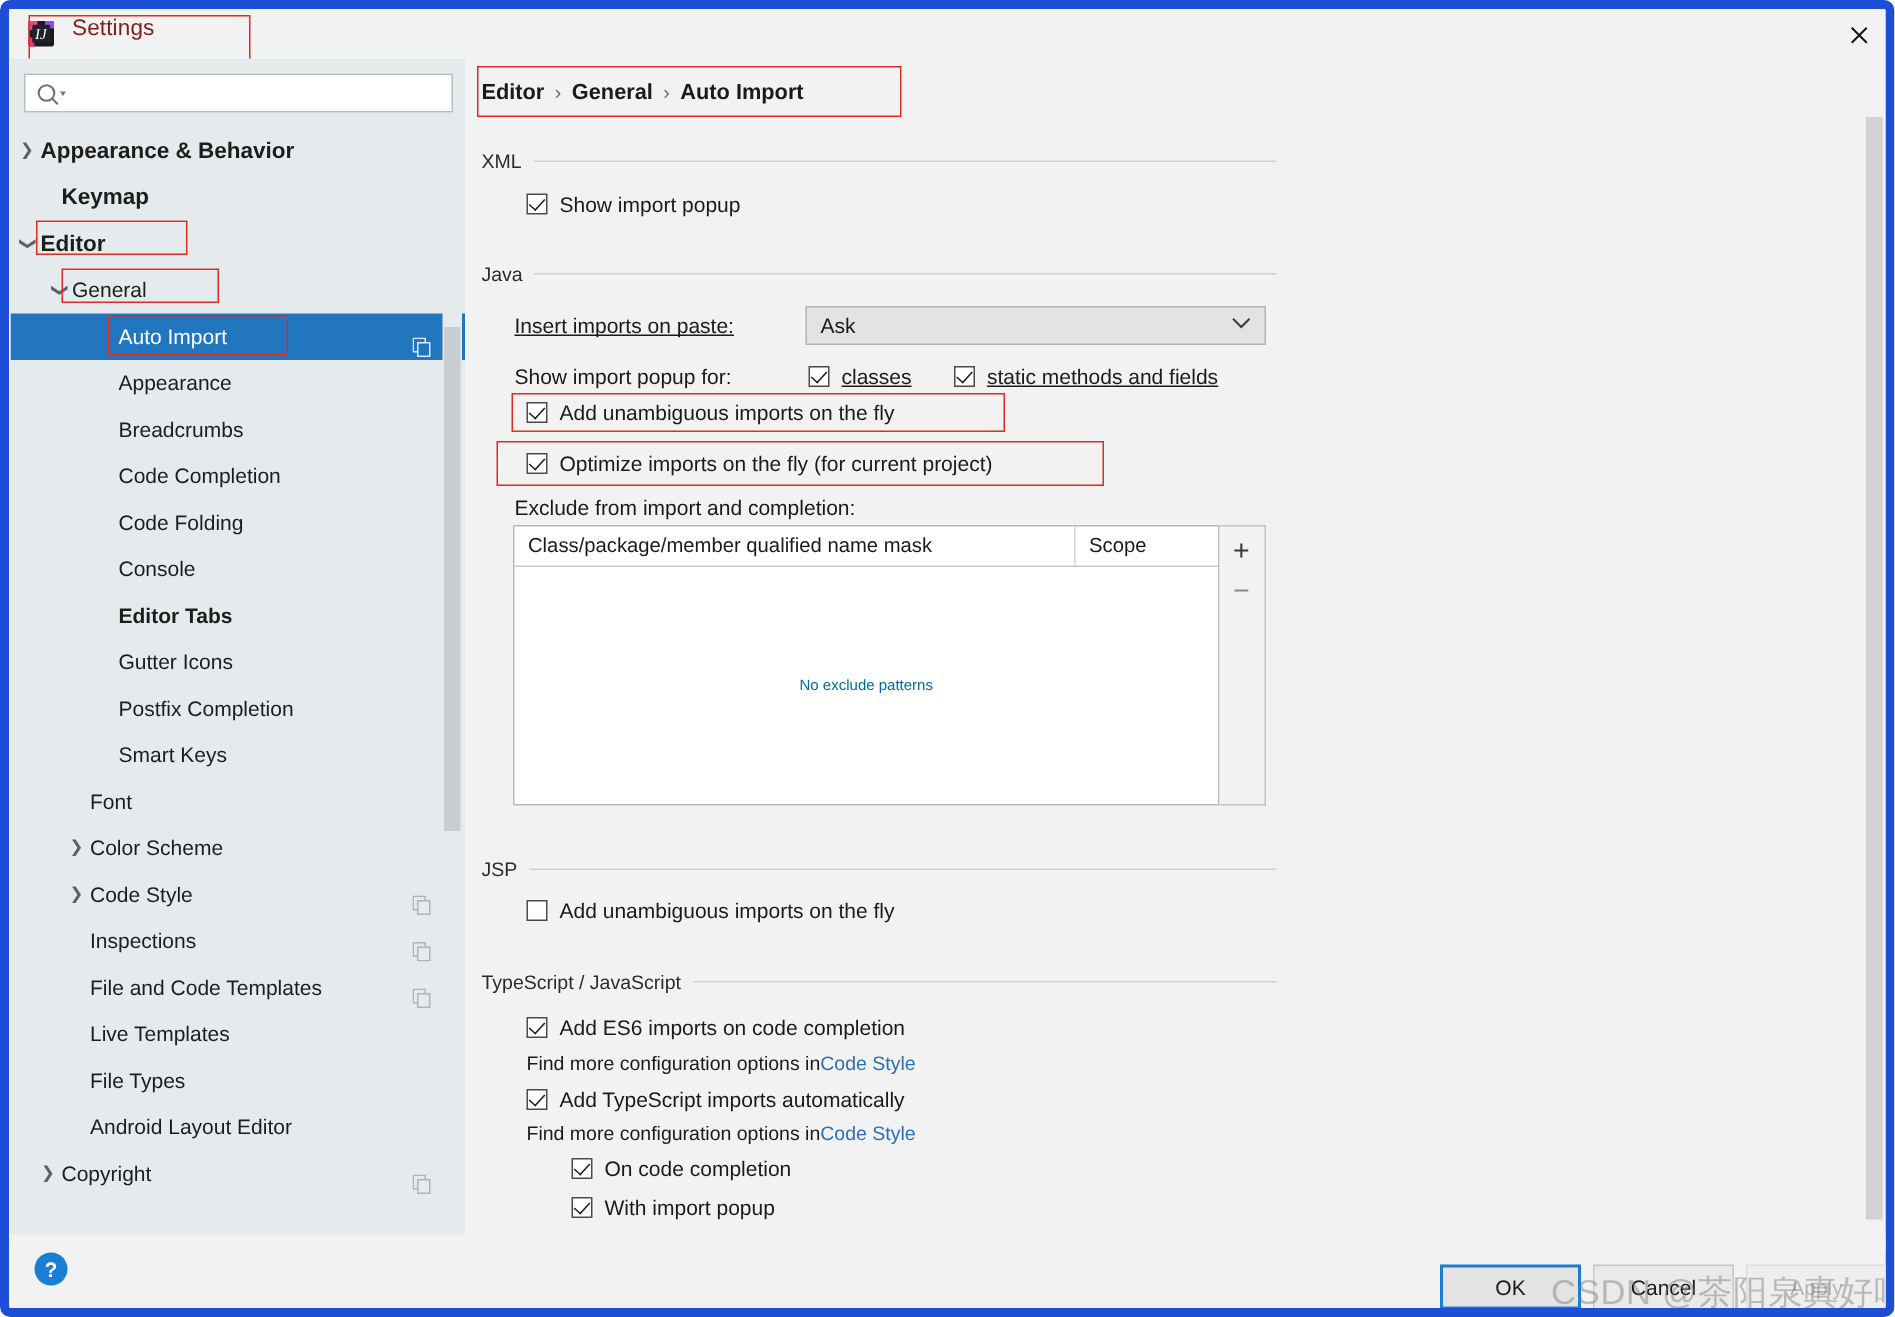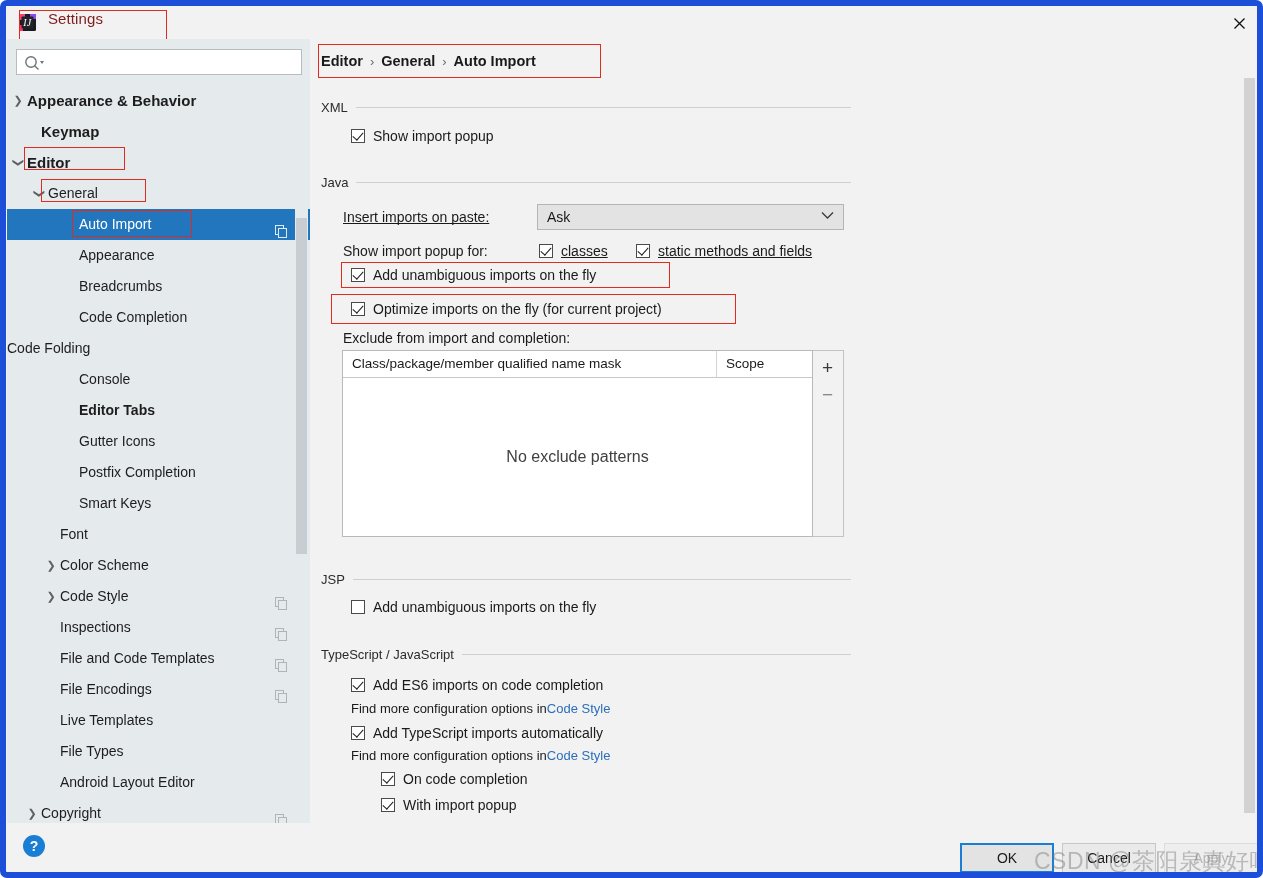--- a/index.html
+++ b/index.html
@@ -291,22 +291,22 @@
     flex: 1;
     padding-left: 9px;
     line-height: 26px;
     font-size: 13.5px;
   }
   #excl-empty {
     position: absolute;
     left: 0; top: 27px;
     width: 469px; height: 158px;
     display: flex; align-items: center; justify-content: center;
-    color: #404040;
-    font-size: 16px;
+    color: #0369a1;
+    font-size: 10px;
   }
   #excl-side {
     position: absolute;
     left: 502px; top: 311px;
     width: 31px; height: 187px;
     background: #f2f2f2;
     border: 1px solid #c3c3c3;
     border-left: none;
     box-sizing: border-box;
   }
@@ -443,44 +443,40 @@
         <div class="tree-row bold"><span class="lbl" style="margin-left: 34px;">Keymap</span></div>
         <div class="tree-row bold"><span class="arrow" style="left: 4px; transform: rotate(90deg);">❯</span><span class="lbl" style="margin-left: 20px;">Editor</span></div>
         <div class="tree-row"><span class="arrow" style="left: 25px; transform: rotate(90deg);">❯</span><span class="lbl" style="margin-left: 41px;">General</span></div>
         <div class="tree-row sel"><span class="lbl" style="margin-left: 72px;">Auto Import</span><span class="copy-ic"><svg width="13" height="13" viewBox="0 0 13 13">
               <rect x="0.5" y="0.5" width="8" height="9" fill="none" stroke="#ffffff" stroke-width="1"></rect>
               <rect x="3.5" y="3.5" width="8" height="9" fill="#2176bd" stroke="#ffffff" stroke-width="1"></rect>
             </svg></span></div>
         <div class="tree-row"><span class="lbl" style="margin-left: 72px;">Appearance</span></div>
         <div class="tree-row"><span class="lbl" style="margin-left: 72px;">Breadcrumbs</span></div>
         <div class="tree-row"><span class="lbl" style="margin-left: 72px;">Code Completion</span></div>
-        <div class="tree-row"><span class="lbl" style="">Code Folding</span></div>
+        <div class="tree-row"><span class="lbl" style="margin-left: 72px;">Code Folding</span></div>
         <div class="tree-row"><span class="lbl" style="margin-left: 72px;">Console</span></div>
         <div class="tree-row"><span class="lbl" style="margin-left: 72px; font-weight: bold;">Editor Tabs</span></div>
         <div class="tree-row"><span class="lbl" style="margin-left: 72px;">Gutter Icons</span></div>
         <div class="tree-row"><span class="lbl" style="margin-left: 72px;">Postfix Completion</span></div>
         <div class="tree-row"><span class="lbl" style="margin-left: 72px;">Smart Keys</span></div>
         <div class="tree-row"><span class="lbl" style="margin-left: 53px;">Font</span></div>
         <div class="tree-row"><span class="arrow" style="left: 37px;">❯</span><span class="lbl" style="margin-left: 53px;">Color Scheme</span></div>
         <div class="tree-row"><span class="arrow" style="left: 37px;">❯</span><span class="lbl" style="margin-left: 53px;">Code Style</span><span class="copy-ic"><svg width="13" height="13" viewBox="0 0 13 13">
               <rect x="0.5" y="0.5" width="8" height="9" fill="none" stroke="#7a7f83" stroke-width="1"></rect>
               <rect x="3.5" y="3.5" width="8" height="9" fill="#e5eaed" stroke="#7a7f83" stroke-width="1"></rect>
             </svg></span></div>
         <div class="tree-row"><span class="lbl" style="margin-left: 53px;">Inspections</span><span class="copy-ic"><svg width="13" height="13" viewBox="0 0 13 13">
               <rect x="0.5" y="0.5" width="8" height="9" fill="none" stroke="#7a7f83" stroke-width="1"></rect>
               <rect x="3.5" y="3.5" width="8" height="9" fill="#e5eaed" stroke="#7a7f83" stroke-width="1"></rect>
             </svg></span></div>
         <div class="tree-row"><span class="lbl" style="margin-left: 53px;">File and Code Templates</span><span class="copy-ic"><svg width="13" height="13" viewBox="0 0 13 13">
               <rect x="0.5" y="0.5" width="8" height="9" fill="none" stroke="#7a7f83" stroke-width="1"></rect>
               <rect x="3.5" y="3.5" width="8" height="9" fill="#e5eaed" stroke="#7a7f83" stroke-width="1"></rect>
             </svg></span></div>
-        <div class="tree-row"><span class="lbl" style="margin-left: 53px;">File Encodings</span><span class="copy-ic"><svg width="13" height="13" viewBox="0 0 13 13">
-              <rect x="0.5" y="0.5" width="8" height="9" fill="none" stroke="#7a7f83" stroke-width="1"></rect>
-              <rect x="3.5" y="3.5" width="8" height="9" fill="#e5eaed" stroke="#7a7f83" stroke-width="1"></rect>
-            </svg></span></div>
         <div class="tree-row"><span class="lbl" style="margin-left: 53px;">Live Templates</span></div>
         <div class="tree-row"><span class="lbl" style="margin-left: 53px;">File Types</span></div>
         <div class="tree-row"><span class="lbl" style="margin-left: 53px;">Android Layout Editor</span></div>
         <div class="tree-row"><span class="arrow" style="left: 18px;">❯</span><span class="lbl" style="margin-left: 34px;">Copyright</span><span class="copy-ic"><svg width="13" height="13" viewBox="0 0 13 13">
               <rect x="0.5" y="0.5" width="8" height="9" fill="none" stroke="#7a7f83" stroke-width="1"></rect>
               <rect x="3.5" y="3.5" width="8" height="9" fill="#e5eaed" stroke="#7a7f83" stroke-width="1"></rect>
             </svg></span></div>
       </div>
 
     <div id="sb-scroll-track"></div>

